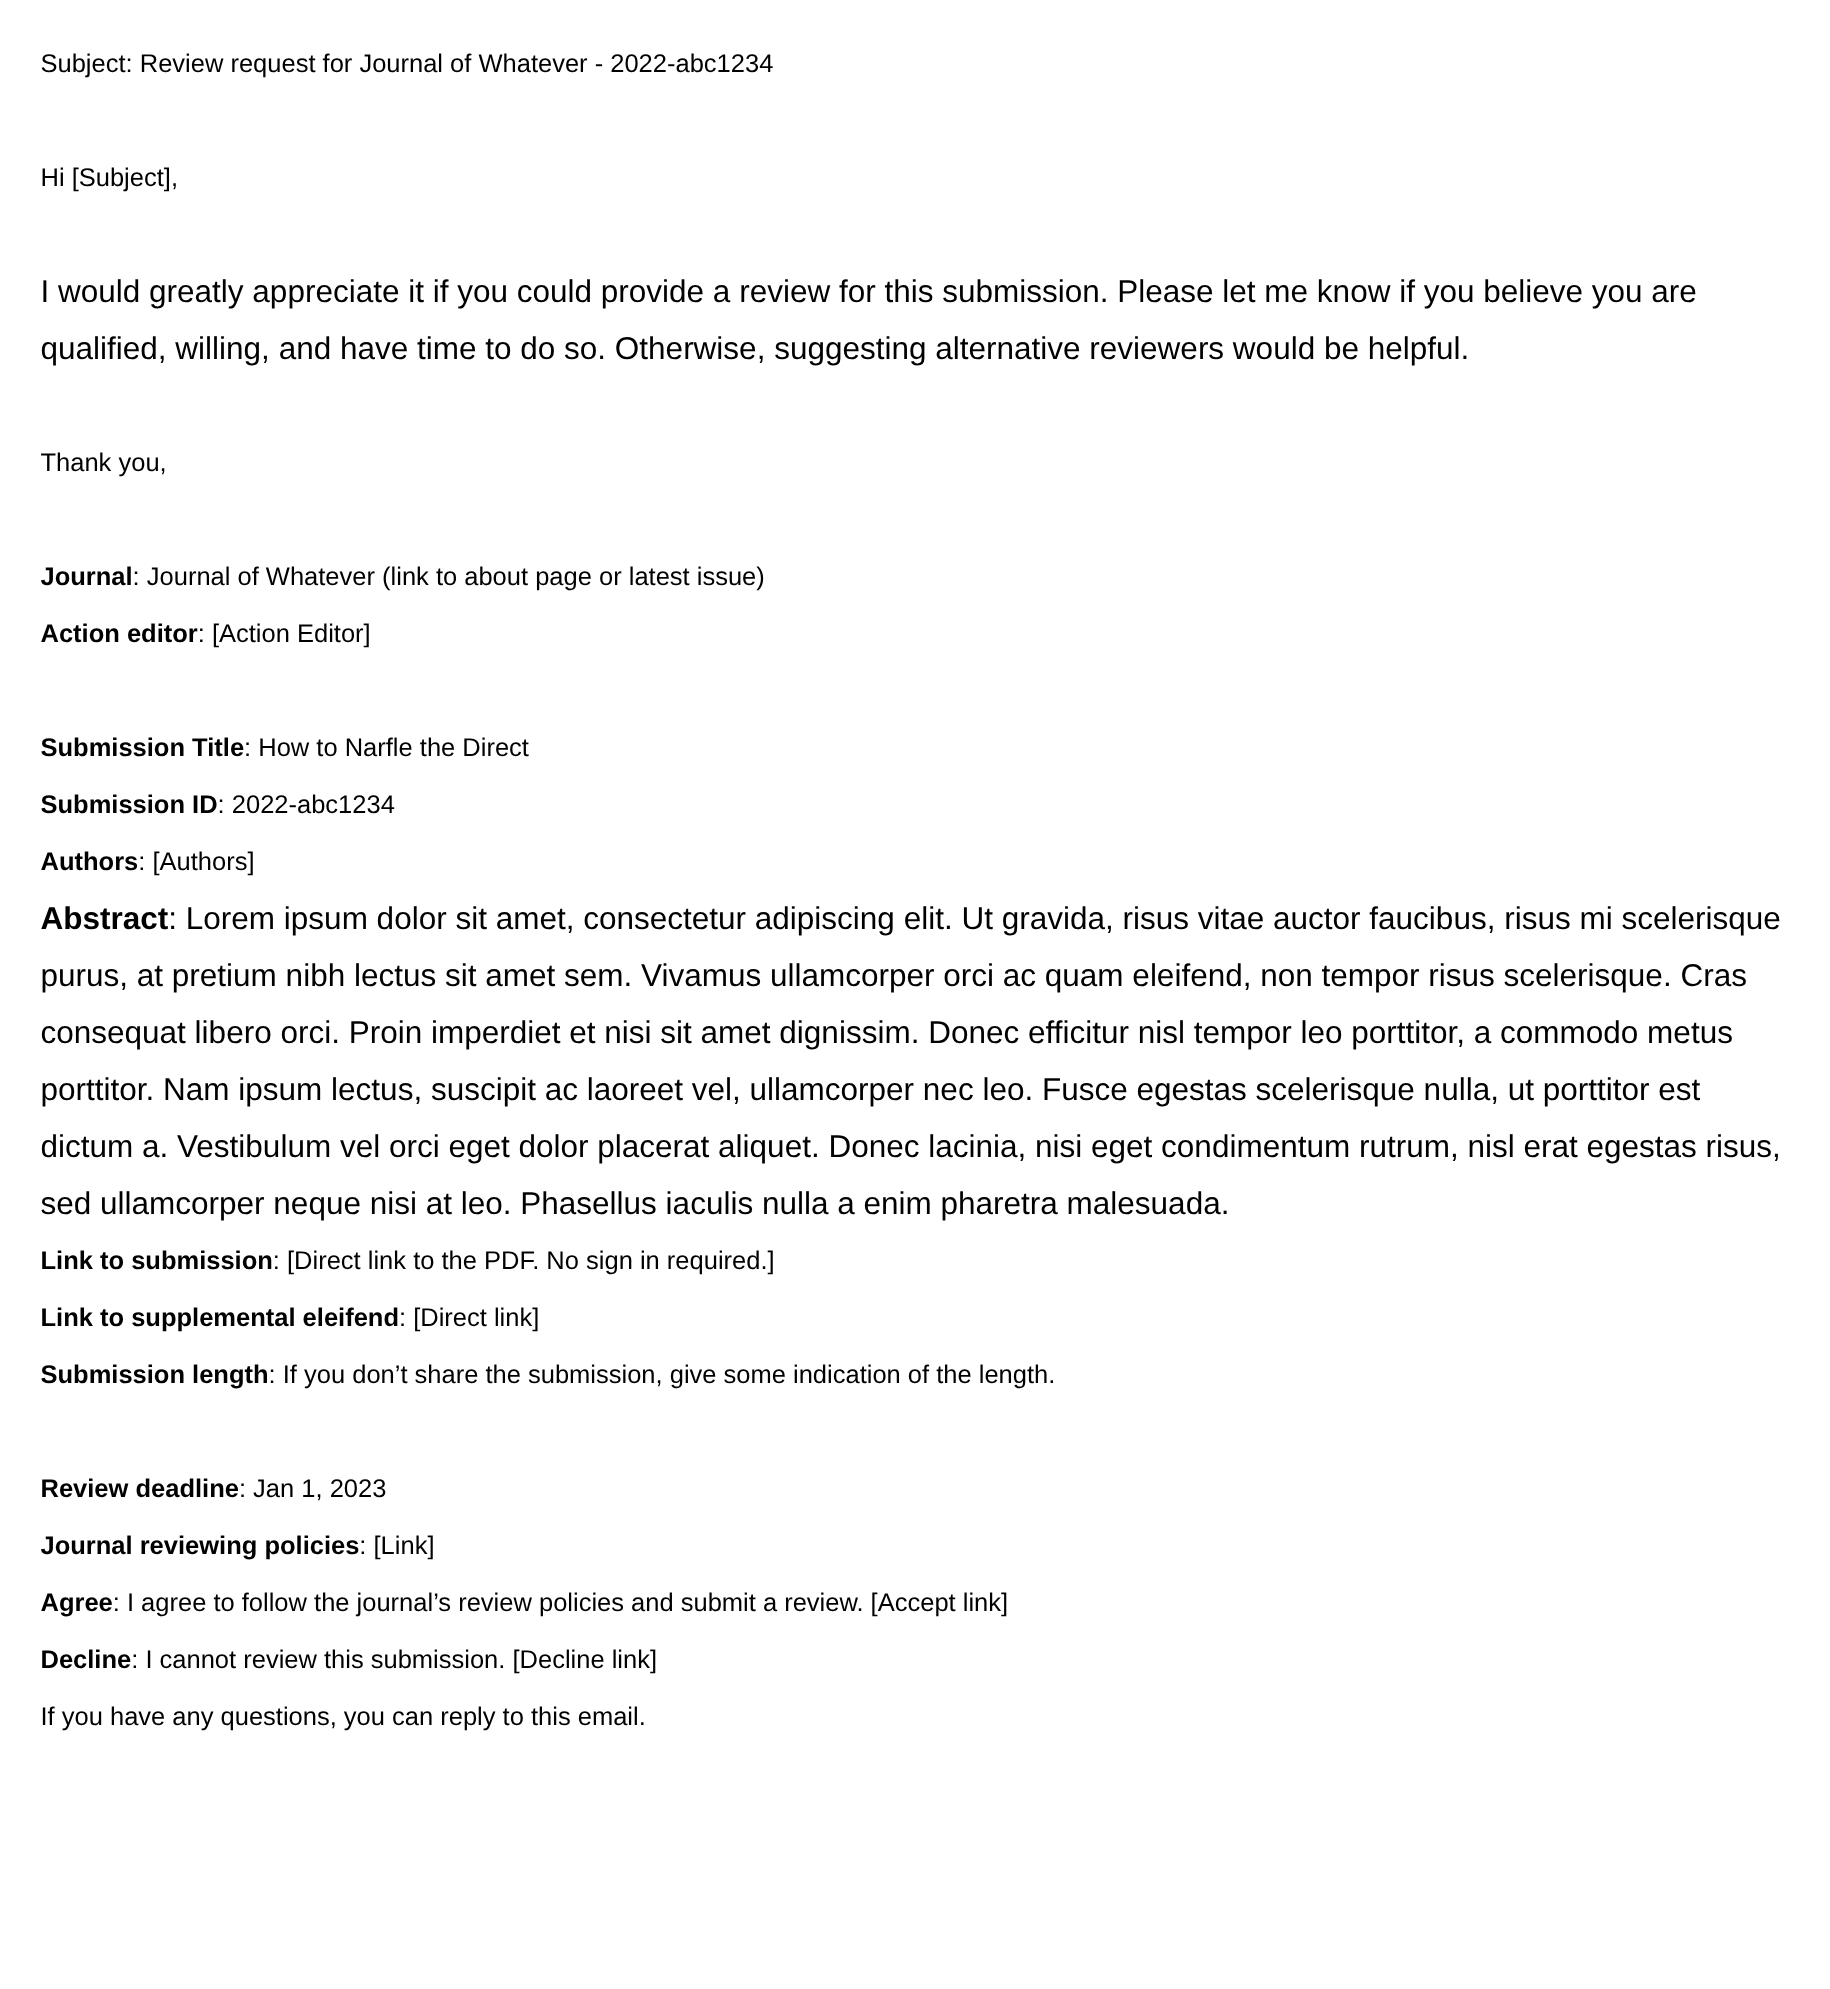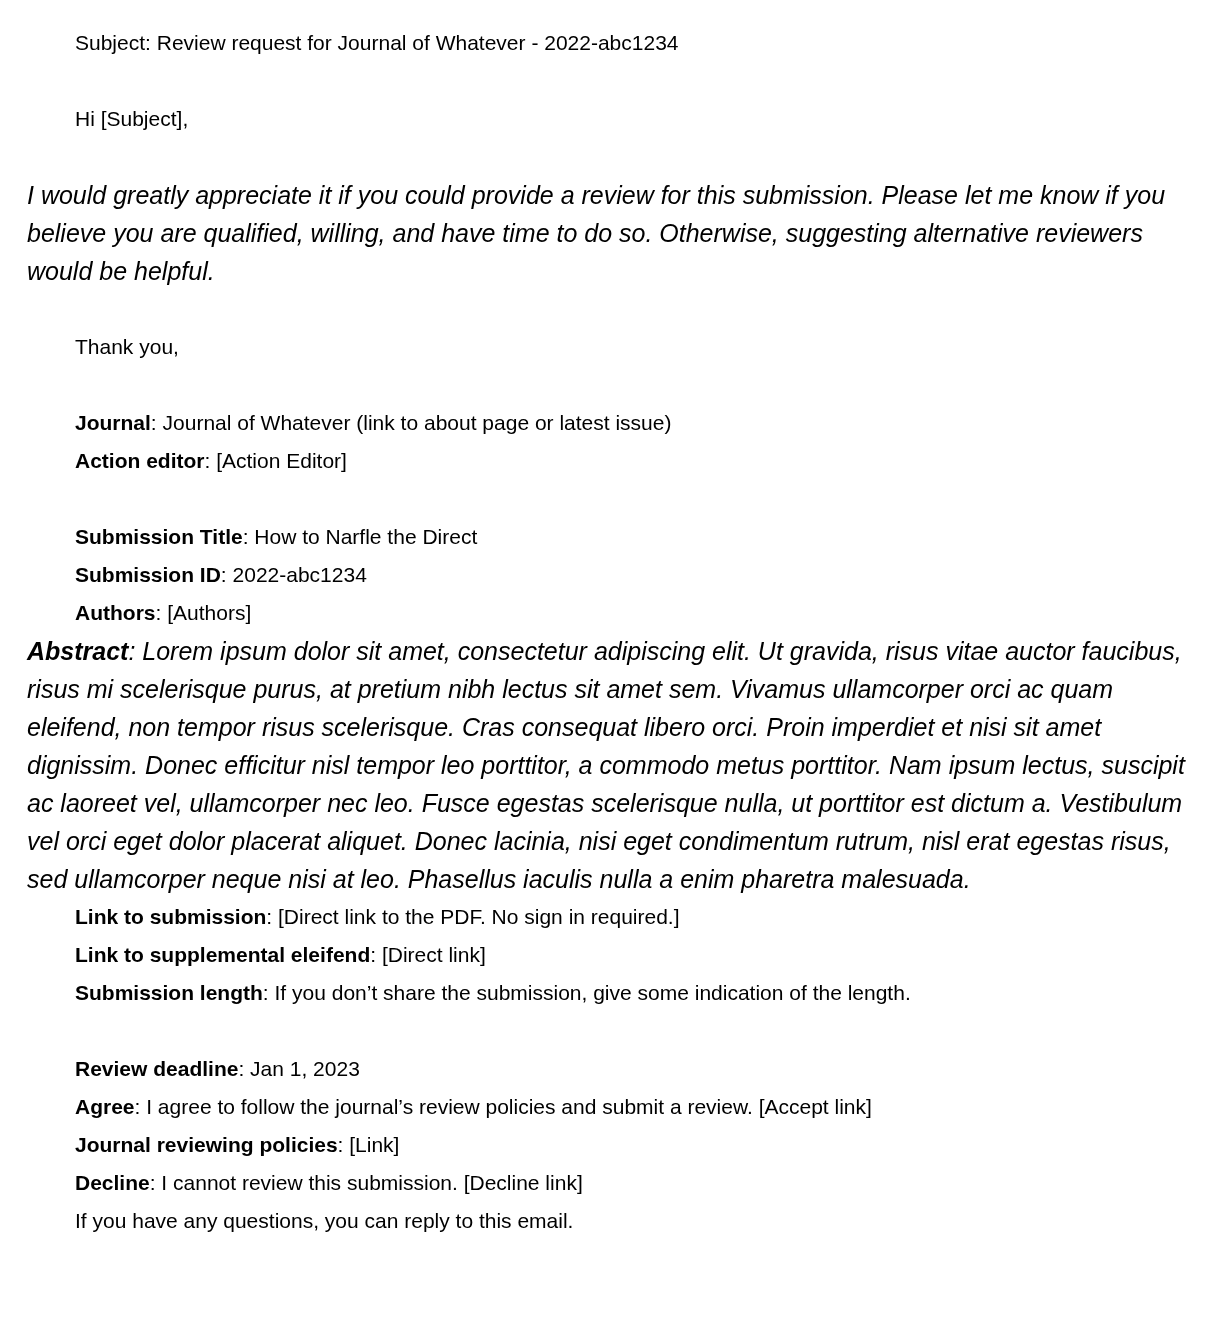--- a/index.html
+++ b/index.html
@@ -13,31 +13,29 @@
     font-family: "Liberation Sans", sans-serif;
     color: #000000;
     -webkit-font-smoothing: antialiased;
   }
   .email {
     padding: 24px 30px 0 27px;
     box-sizing: border-box;
     width: 1220px;
   }
   .line {
-    font-size: 21px;
+    font-size: 17px;
     line-height: 38px;
     white-space: normal;
     max-width: 1165px;
-    margin-left: 48px;
   }
   .para {
-    font-size: 25px;
+    font-size: 21px;
     line-height: 38px;
     max-width: 1163px;
-    font-style: italic;
   }
   .spacer {
     height: 38px;
   }
   .lbl {
     font-weight: bold;
   }
   .blk {
     max-width: 1165px;
   }
@@ -77,19 +75,19 @@
     <div class="para"><span class="lbl">Abstract</span><span>: Lorem ipsum dolor sit amet, consectetur adipiscing elit. Ut gravida, risus vitae auctor faucibus, risus mi scelerisque purus, at pretium nibh lectus sit amet sem. Vivamus ullamcorper orci ac quam eleifend, non tempor risus scelerisque. Cras consequat libero orci. Proin imperdiet et nisi sit amet dignissim. Donec efficitur nisl tempor leo porttitor, a commodo metus porttitor. Nam ipsum lectus, suscipit ac laoreet vel, ullamcorper nec leo. Fusce egestas scelerisque nulla, ut porttitor est dictum a. Vestibulum vel orci eget dolor placerat aliquet. Donec lacinia, nisi eget condimentum rutrum, nisl erat egestas risus, sed ullamcorper neque nisi at leo. Phasellus iaculis nulla a enim pharetra malesuada.</span></div>
     <div class="line"><span class="lbl">Link to submission</span><span>: [Direct link to the PDF. No sign in required.]</span></div>
     <div class="line"><span class="lbl">Link to supplemental eleifend</span><span>: [Direct link]</span></div>
     <div class="line"><span class="lbl">Submission length</span><span>: If you don’t share the submission, give some indication of the length.</span></div>
   </div>
 
   <div class="spacer"></div>
 
   <div class="blk">
     <div class="line"><span class="lbl">Review deadline</span><span>: Jan 1, 2023</span></div>
+    <div class="line"><span class="lbl">Journal reviewing policies</span><span>: [Link]</span></div>
     <div class="line"><span class="lbl">Agree</span><span>: I agree to follow the journal’s review policies and submit a review. [Accept link]</span></div>
-    <div class="line"><span class="lbl">Journal reviewing policies</span><span>: [Link]</span></div>
     <div class="line"><span class="lbl">Decline</span><span>: I cannot review this submission. [Decline link]</span></div>
     <div class="line">If you have any questions, you can reply to this email.</div>
   </div>
 
 </div>
 
 </body></html>

